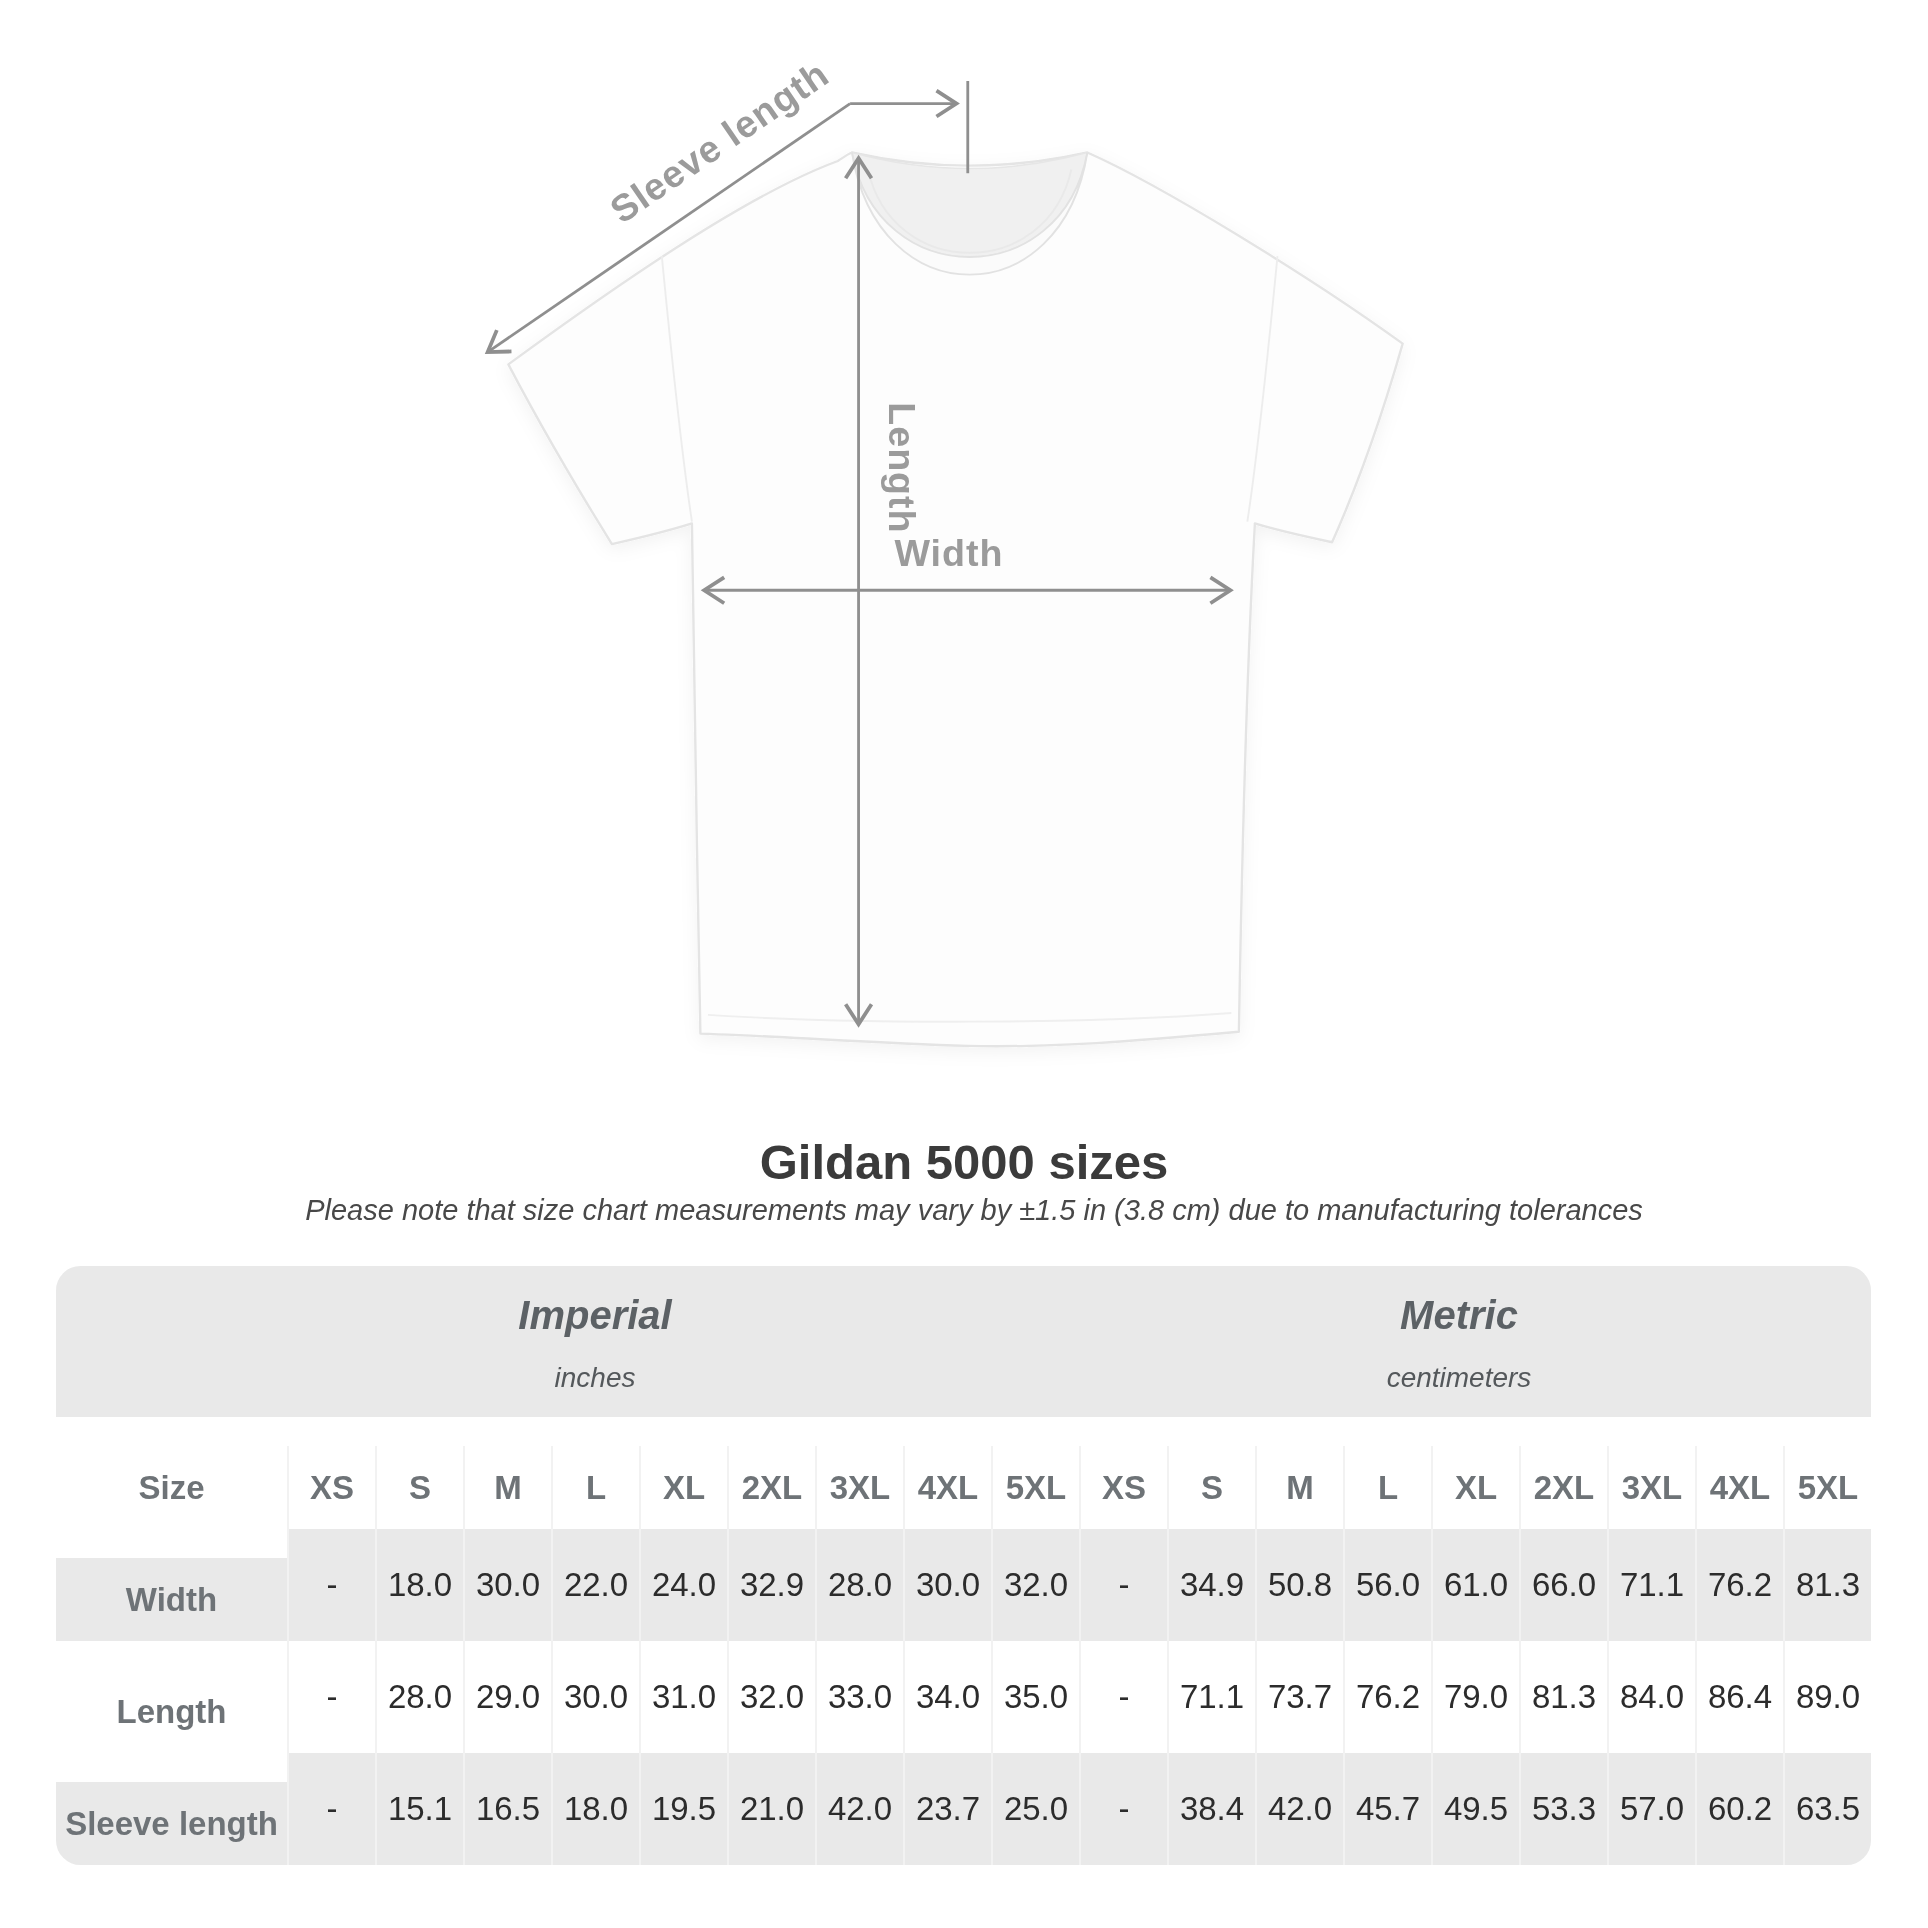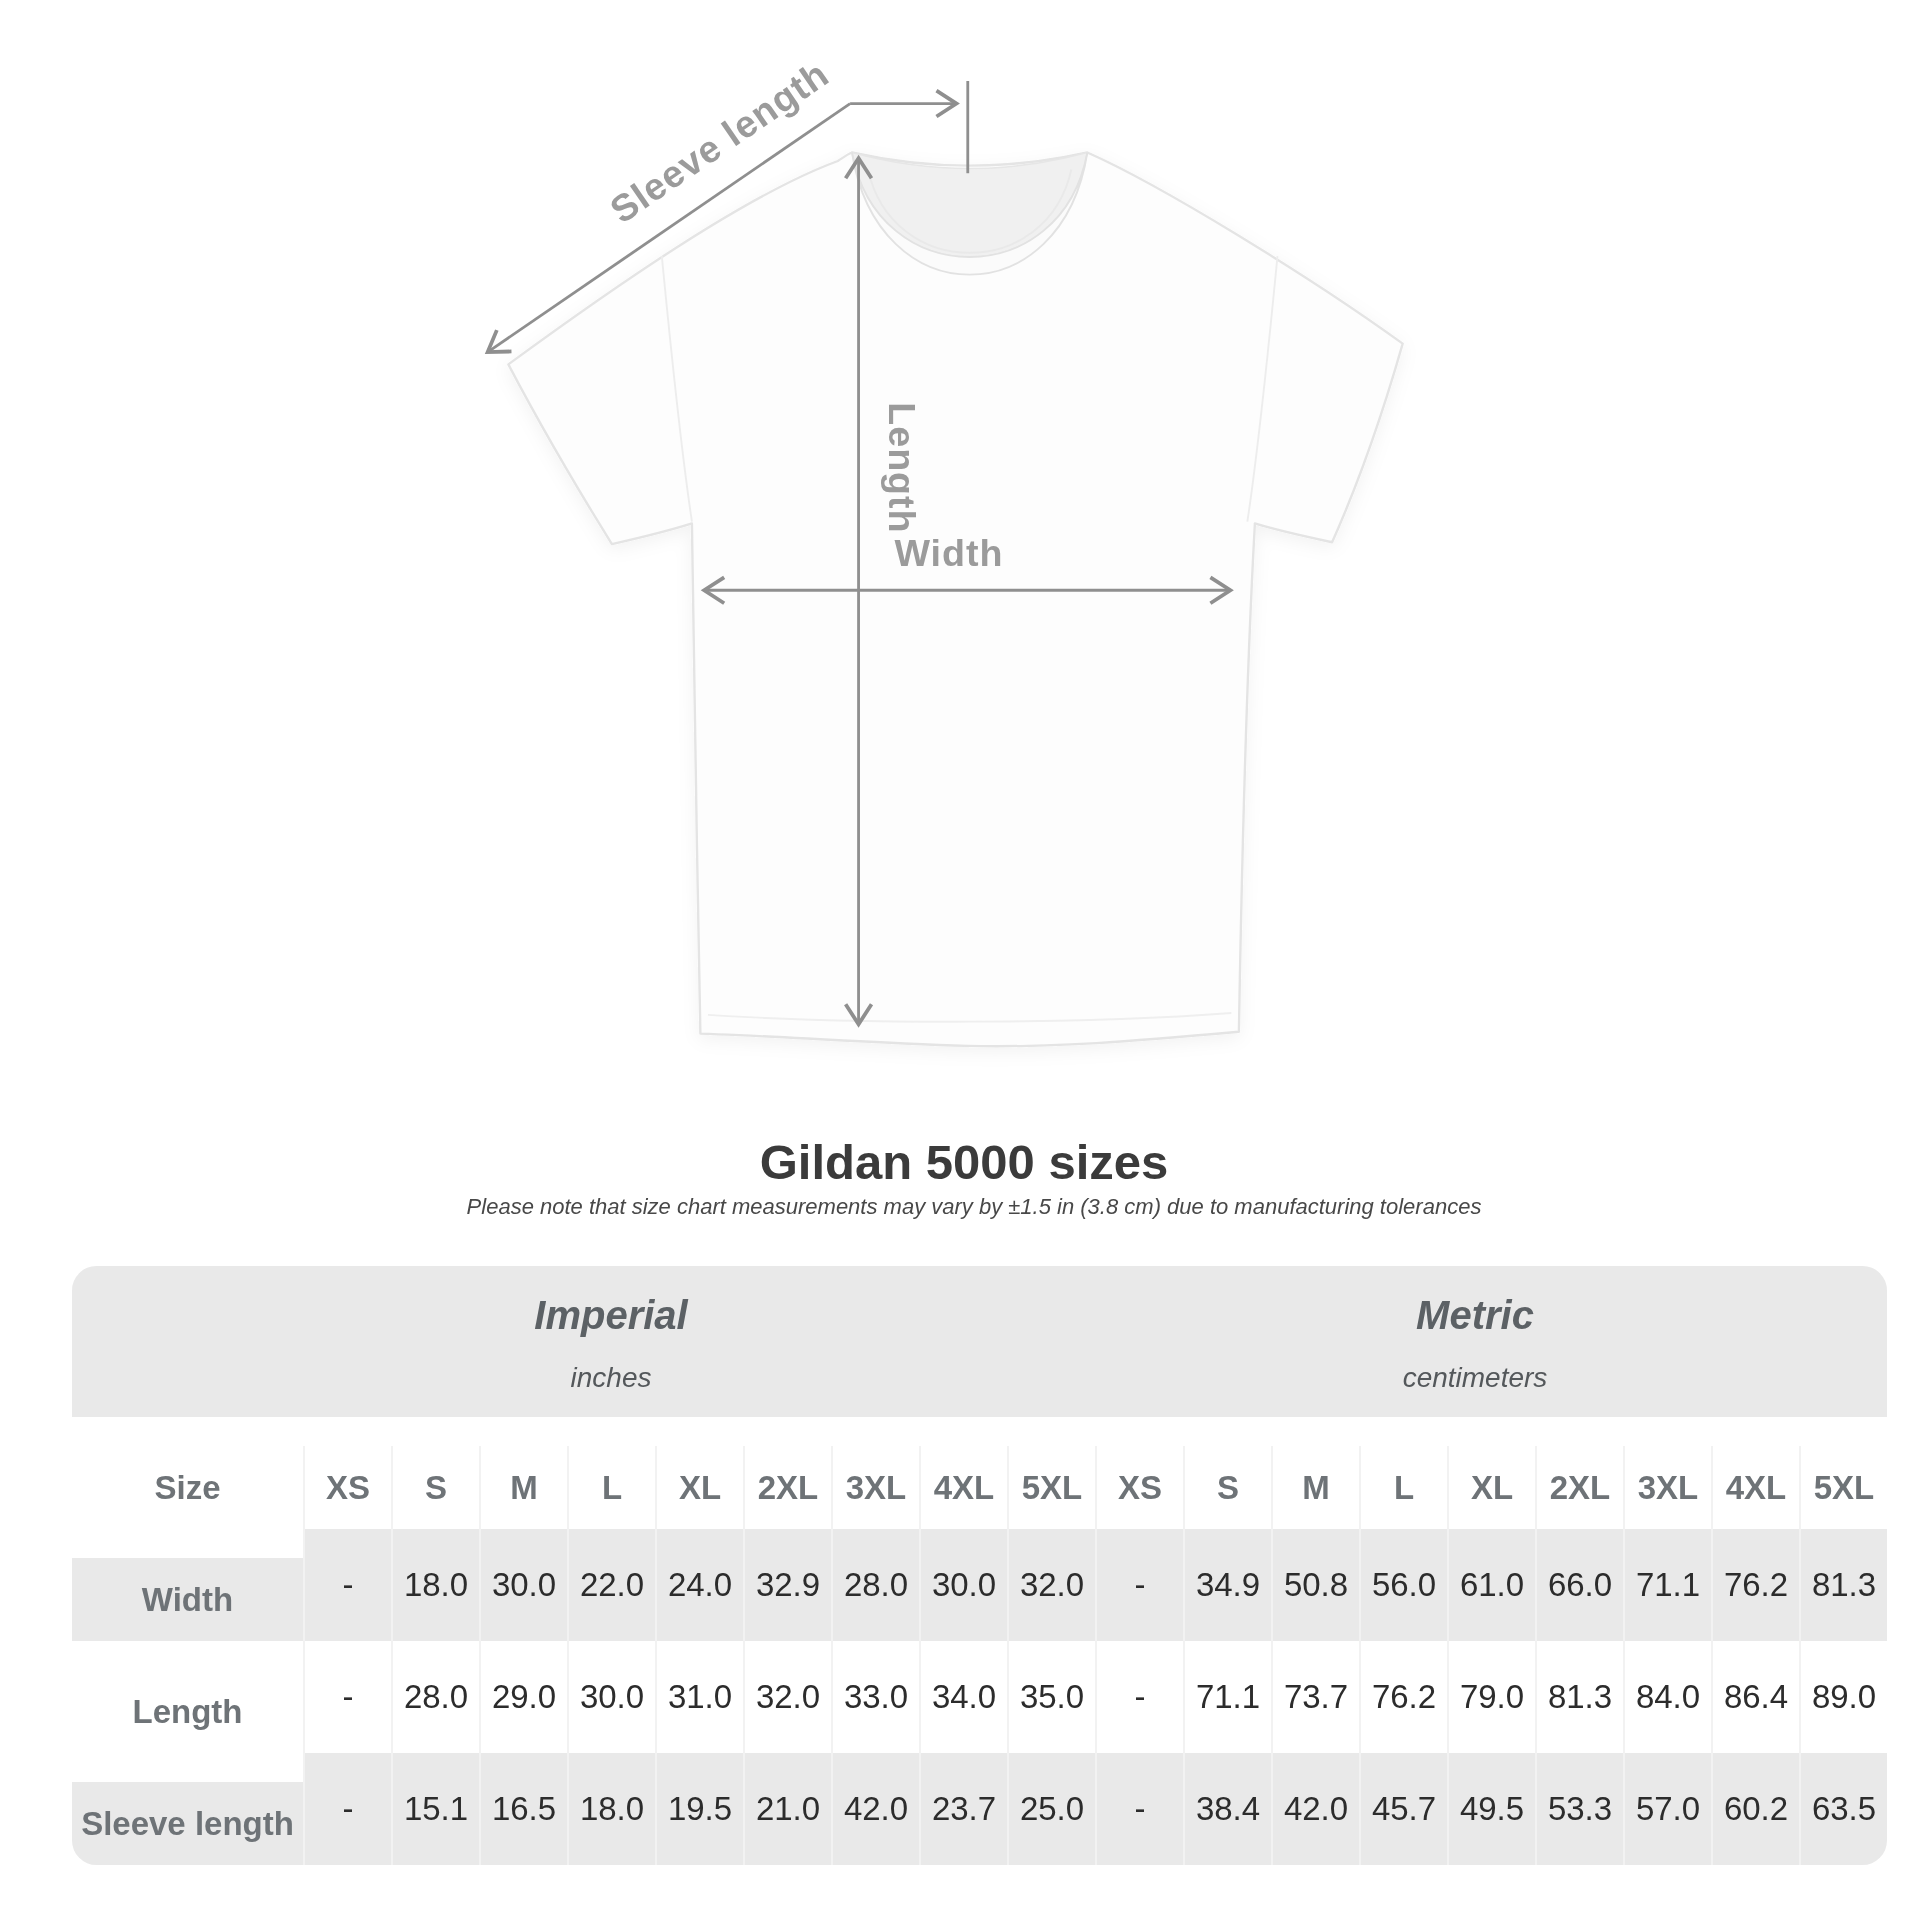--- a/index.html
+++ b/index.html
@@ -17,23 +17,23 @@
   body{font-family:"Liberation Sans","DejaVu Sans",sans-serif;}
   #canvas{position:relative;width:1928px;height:1928px;background:#ffffff;overflow:hidden;}
 
   #shirt-svg{position:absolute;left:0;top:0;}
 
   .ann-label{font-family:"Liberation Sans","DejaVu Sans",sans-serif;font-weight:bold;font-size:40px;fill:var(--ann-text);letter-spacing:1px;}
 
   #page-title{position:absolute;left:0;top:1134px;width:1928px;text-align:center;
     font-size:49px;font-weight:bold;color:var(--title-text);letter-spacing:0px;}
   #page-subtitle{position:absolute;left:0;top:1194px;width:1928px;text-align:center;
-    font-size:22px;font-style:italic;color:var(--subtitle-text);padding-left:20px;}
+    font-size:29px;font-style:italic;color:var(--subtitle-text);padding-left:20px;}
 
-  #size-table{position:absolute;left:72px;top:1266px;width:1815px;height:599px;
+  #size-table{position:absolute;left:56px;top:1266px;width:1815px;height:599px;
     border-radius:24.5px;overflow:hidden;}
   #unit-band{position:absolute;left:0;top:0;width:100%;height:151px;background:var(--stripe);}
   .unit-group{position:absolute;top:0;height:151px;display:flex;flex-direction:column;
     align-items:center;justify-content:flex-start;padding-top:28px;transform:translateX(-50%);}
   .unit-name{font-size:40px;font-weight:bold;font-style:italic;color:#5c6165;line-height:43px;}
   .unit-sub{font-size:28px;font-style:italic;color:#54585b;line-height:34px;margin-top:24px;}
   #unit-group-imperial{left:539px;}
   #unit-group-metric{left:1403px;text-align:right;}
 
   #size-grid{position:absolute;left:0;top:151px;width:100%;

